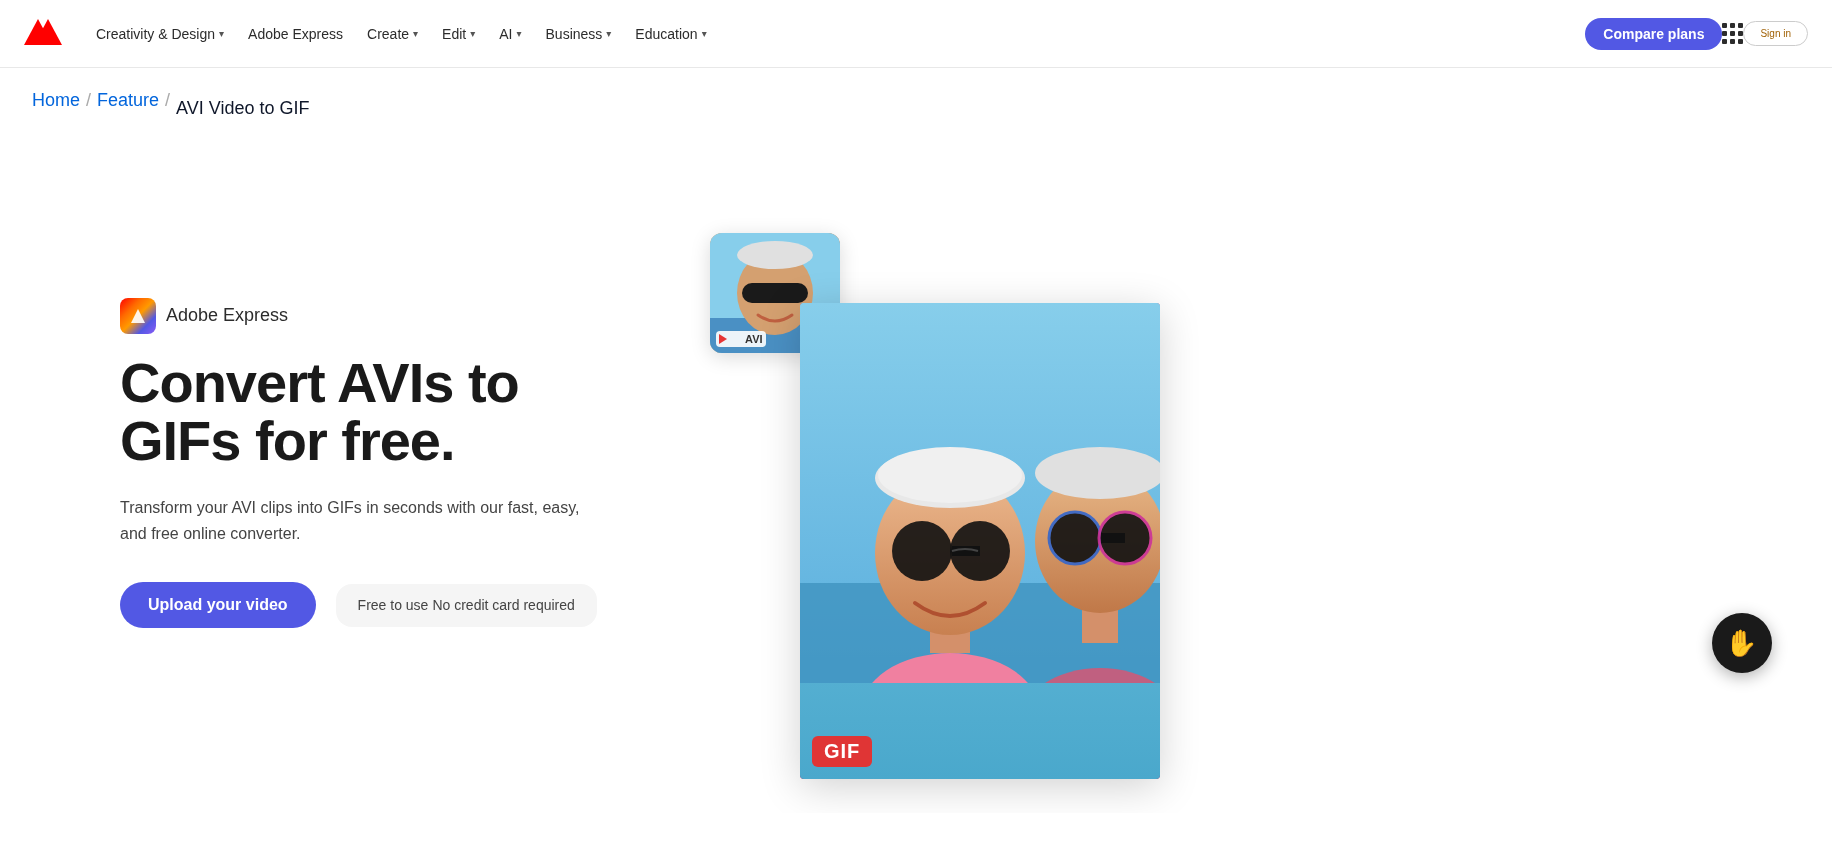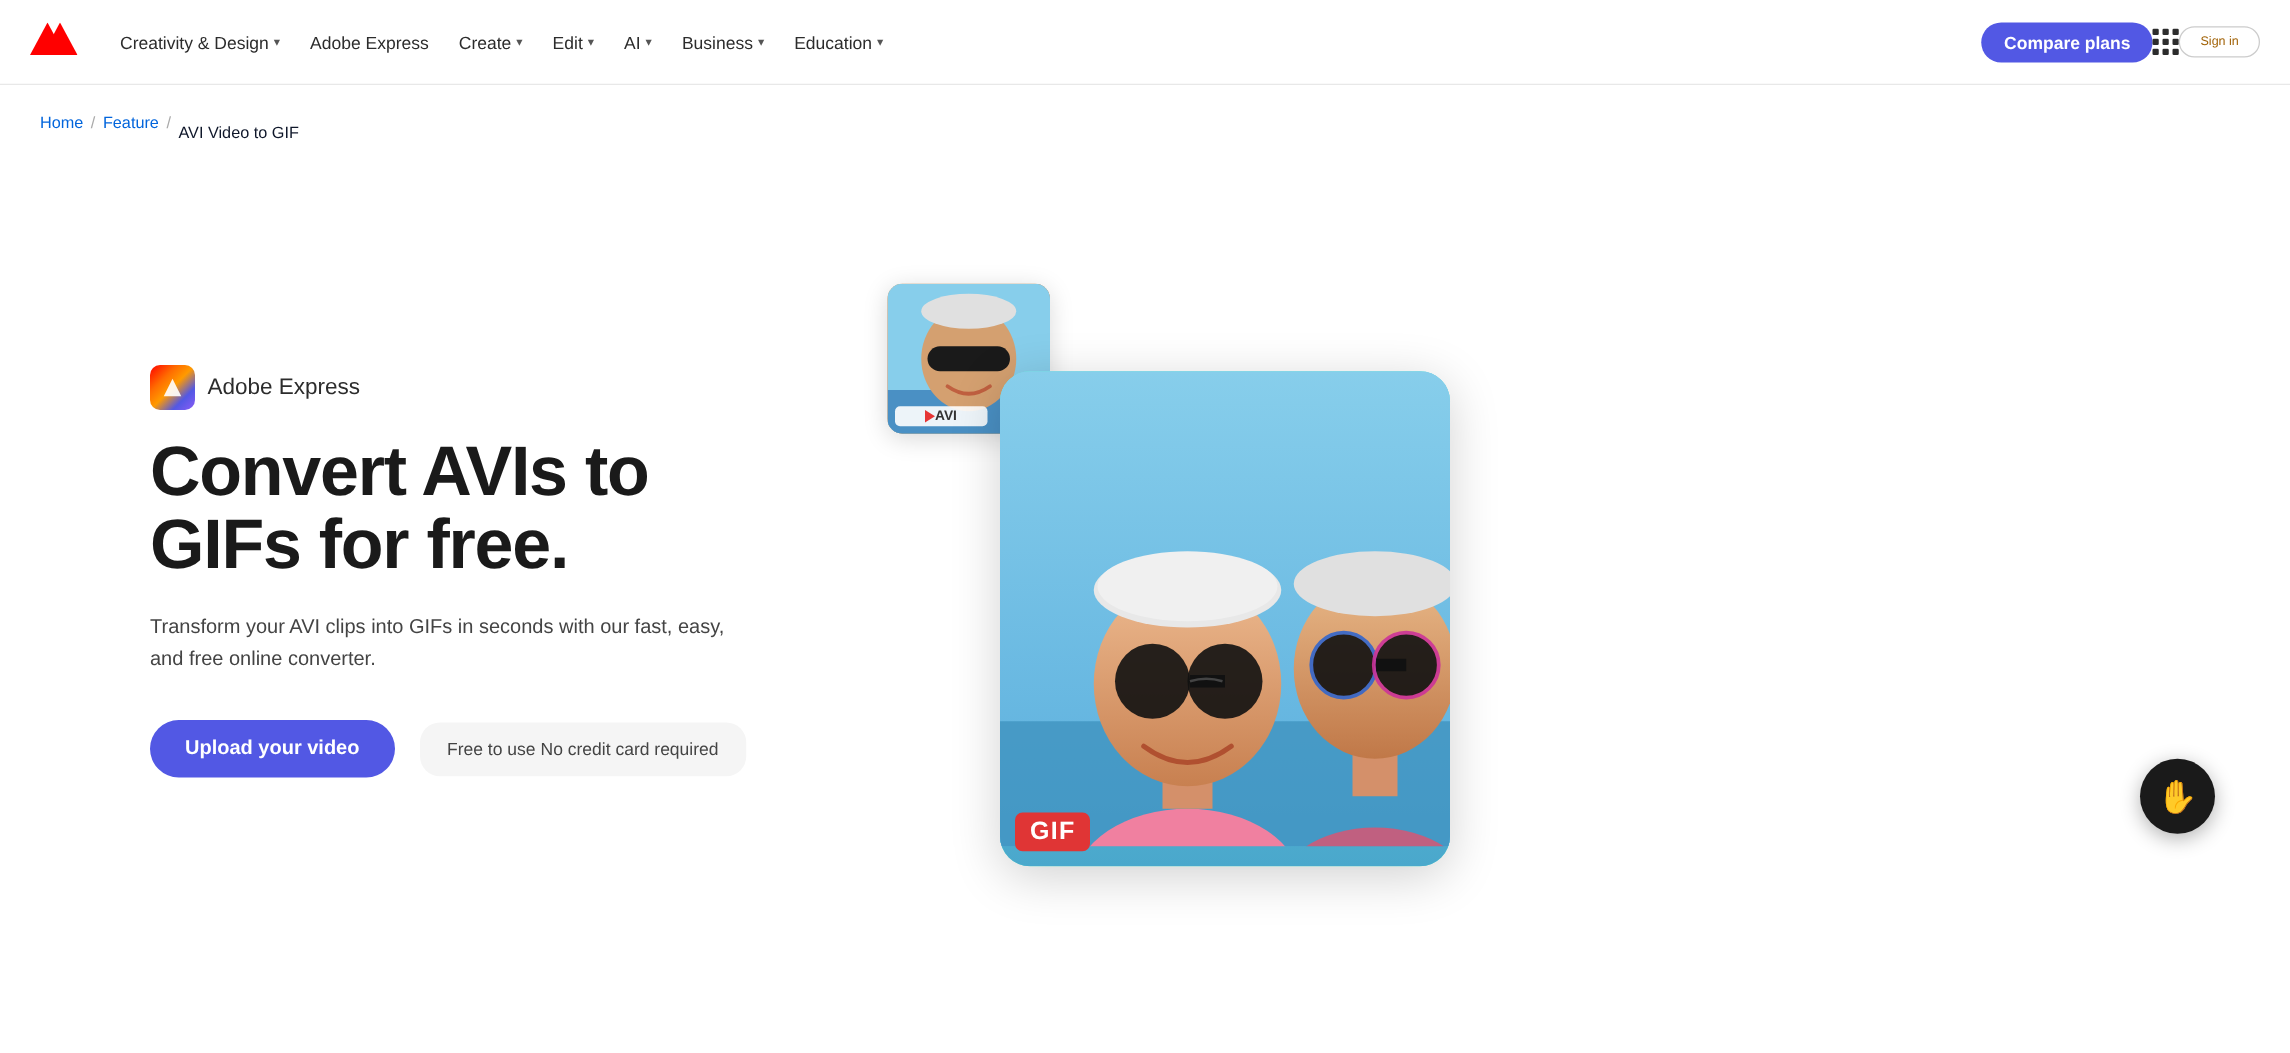--- a/index.html
+++ b/index.html
@@ -81,21 +81,21 @@
       cursor: pointer;
       color: #a16207;
     }
 
     
     .breadcrumb {
       display: flex;
       align-items: center;
       gap: 6px;
       padding: 14px 32px;
-      font-size: 13px;
+      font-size: 18px;
       color: #666;
       background: #fff;
     }
     .breadcrumb a { color: #0265DC; text-decoration: none; }
     .breadcrumb .sep { color: #aaa; }
     .breadcrumb .current { color: #0f172a; margin-top: 16px; }
 
     
     .hero {
       display: flex;
@@ -204,47 +204,47 @@
       display: flex;
       align-items: center;
       justify-content: center;
     }
     .avi-label {
       position: absolute;
       bottom: 6px;
       left: 6px;
       display: flex;
       align-items: center;
-      gap: 0;
+      gap: 18px;
       background: rgba(255,255,255,0.9);
       border-radius: 4px;
-      padding: 2px 24px;
+      padding: 2px 3px;
       font-size: 11px;
       font-weight: 700;
       color: #333;
     }
     .play-triangle {
       width: 0;
       height: 0;
       border-top: 5px solid transparent;
       border-bottom: 5px solid transparent;
       border-left: 8px solid #e63535;
     }
 
     
     .gif-card {
       position: absolute;
       top: 80px;
       left: 100px;
       width: 360px;
-      height: 396px;
-      border-radius: 24px;
+      height: 476px;
+      border-radius: 4px;
       overflow: hidden;
       box-shadow: 0 8px 40px rgba(0,0,0,0.18);
-      background: #5eead4;
+      background: #be185d;
       z-index: 2;
     }
     .gif-card-img {
       width: 100%;
       height: 100%;
       position: relative;
       overflow: hidden;
     }
     
     .gif-bg {

